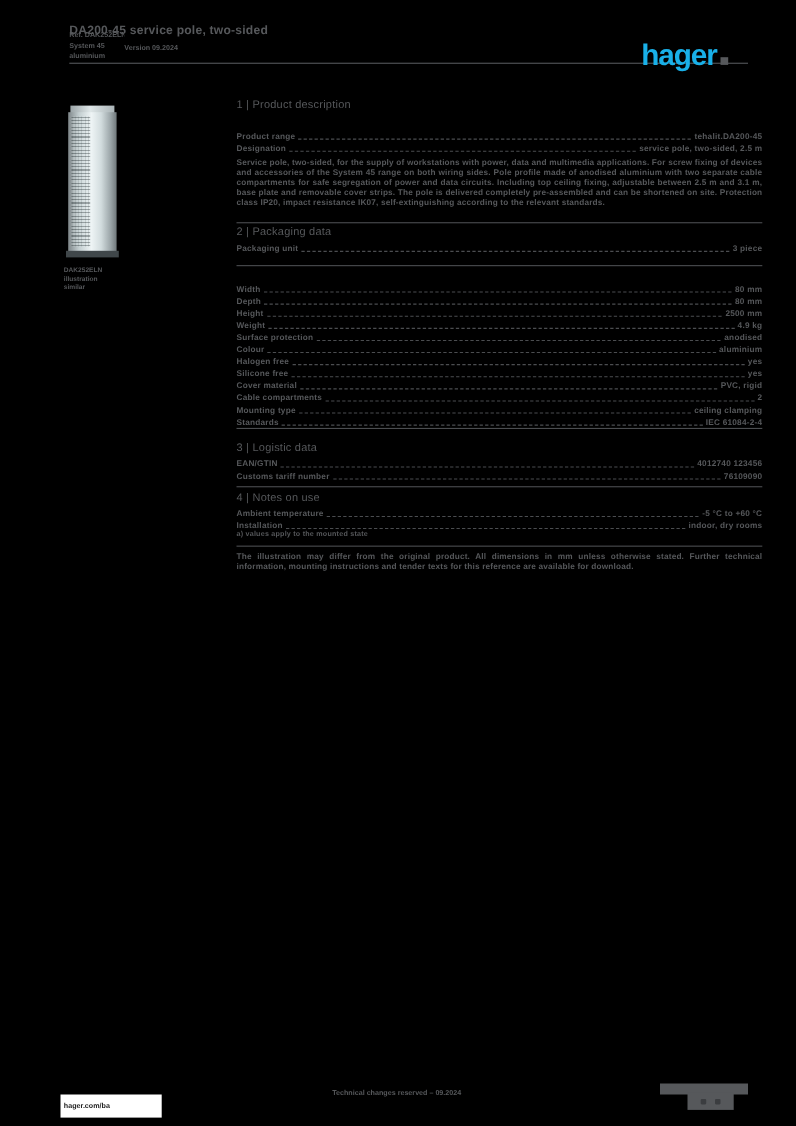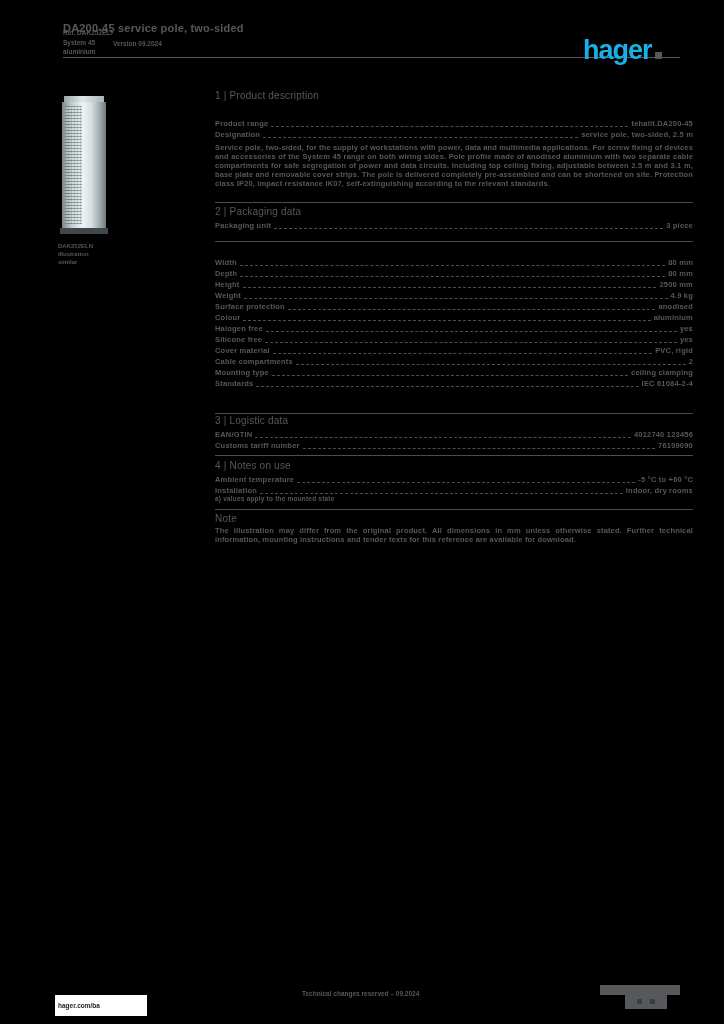--- a/index.html
+++ b/index.html
@@ -41,21 +41,21 @@
        font-weight:bold;color:#56585b;letter-spacing:.2px;}
   .row .lead{flex:1;border-bottom:1px dashed #4b4d50;margin:0 3px 2px 3px;min-width:20px;}
   .row .val{white-space:nowrap;}
   .row.fn{font-size:6.5px;height:8px;color:#55575a;}
   .para{margin:3px 0 0 0;font-size:7.5px;line-height:9px;font-weight:bold;color:#56585b;
         text-align:justify;letter-spacing:.15px;}
   .sec1 .heading{margin-bottom:16px;}
   .sec2{margin-top:14px;padding-top:3px;}
   .sec2 .heading{margin-bottom:2px;}
   .sec3{margin-top:10px;padding-top:15px;}
-  .sec4{margin-top:24px;padding-top:1px;}
+  .sec4{padding-top:12px;}
   .sec4 .heading{margin-bottom:2px;}
   .sec5{margin-top:4px;padding-top:4px;}
   .sec5 .heading{margin-bottom:2px;}
   .sec6{margin-top:5px;padding-top:3px;}
   .sec6 .para{margin-top:1px;}
 
   
   .site-box{position:absolute;left:55px;top:995px;width:92px;height:21px;background:#fff;
         display:flex;align-items:center;}
   .site-box a{font-size:6.5px;font-weight:bold;color:#222;text-decoration:none;padding-left:3px;}
@@ -204,21 +204,20 @@
         <div class="row">
           <span class="lab">Installation</span>
           <span class="lead"></span>
           <span class="val">indoor, dry rooms</span>
         </div>
         <div class="row fn">
           <span class="lab">a) values apply to the mounted state</span>
         </div>
       </section>
       <section class="sec sec6 div">
-        <div class="heading">Note</div>
         <p class="para">The illustration may differ from the original product. All dimensions in mm unless otherwise stated. Further technical information, mounting instructions and tender texts for this reference are available for download.</p>
       </section>
     </div>
 
   <div class="site-box">
     <a href="#">hager.com/ba</a>
   </div>
   <div class="footer-center">Technical changes reserved – 09.2024</div>
   <div class="badge"></div>
   <div class="badge-tab" aria-label="page indicator">

